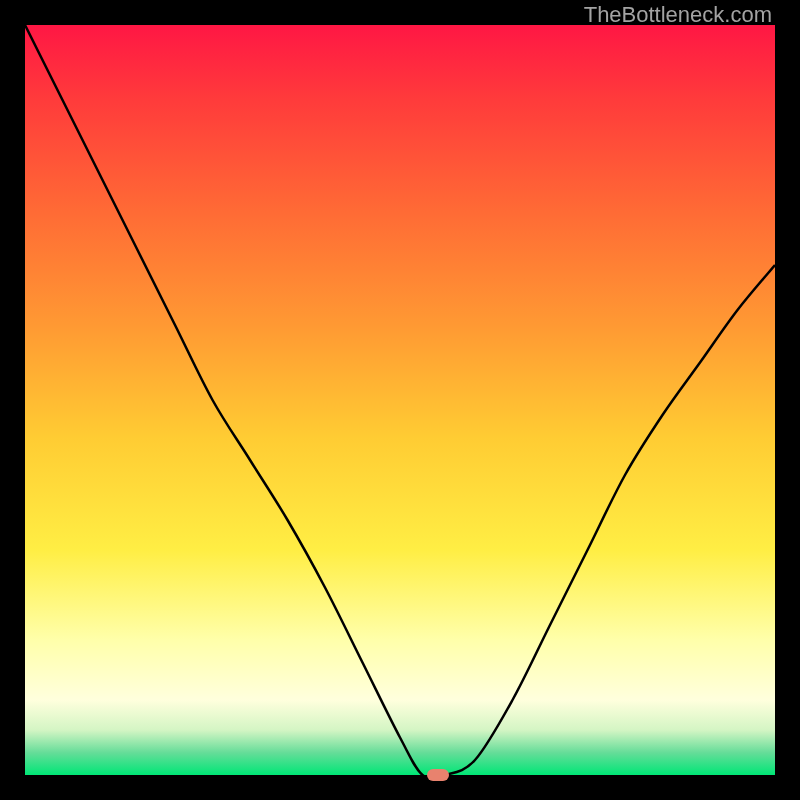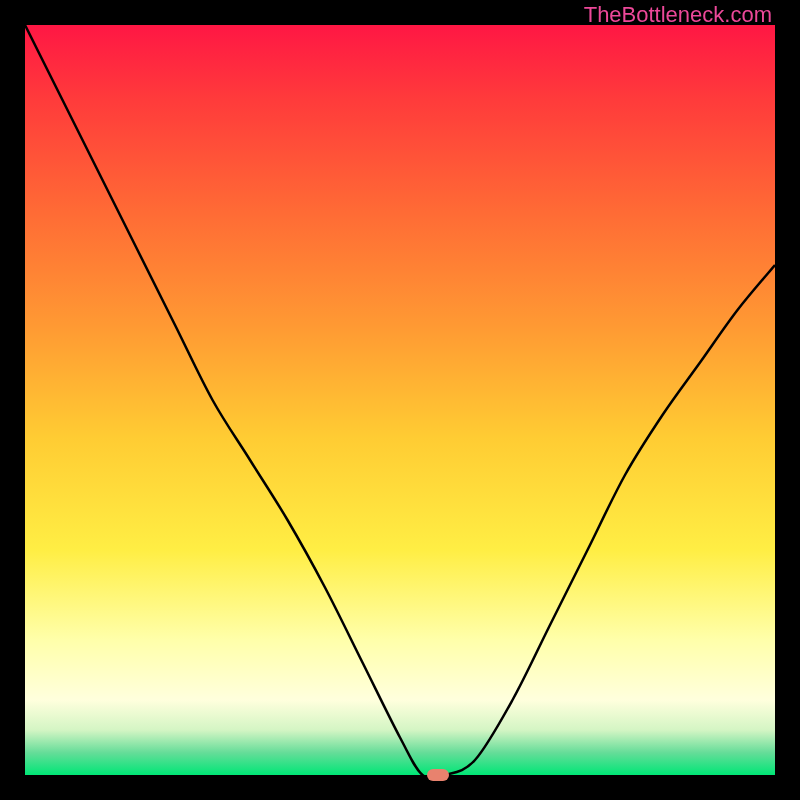--- a/index.html
+++ b/index.html
@@ -21,21 +21,21 @@
     position: absolute;
     left: 0;
     top: 0;
     width: 100%;
     height: 100%;
   }
   .watermark {
     position: absolute;
     top: 2px;
     right: 28px;
-    color: #ec4899;
+    color: #a3a3a3;
     font-family: Arial, Helvetica, sans-serif;
     font-size: 22px;
     z-index: 10;
   }
   .curve-svg {
     position: absolute;
     left: 0;
     top: 0;
     width: 100%;
     height: 100%;

